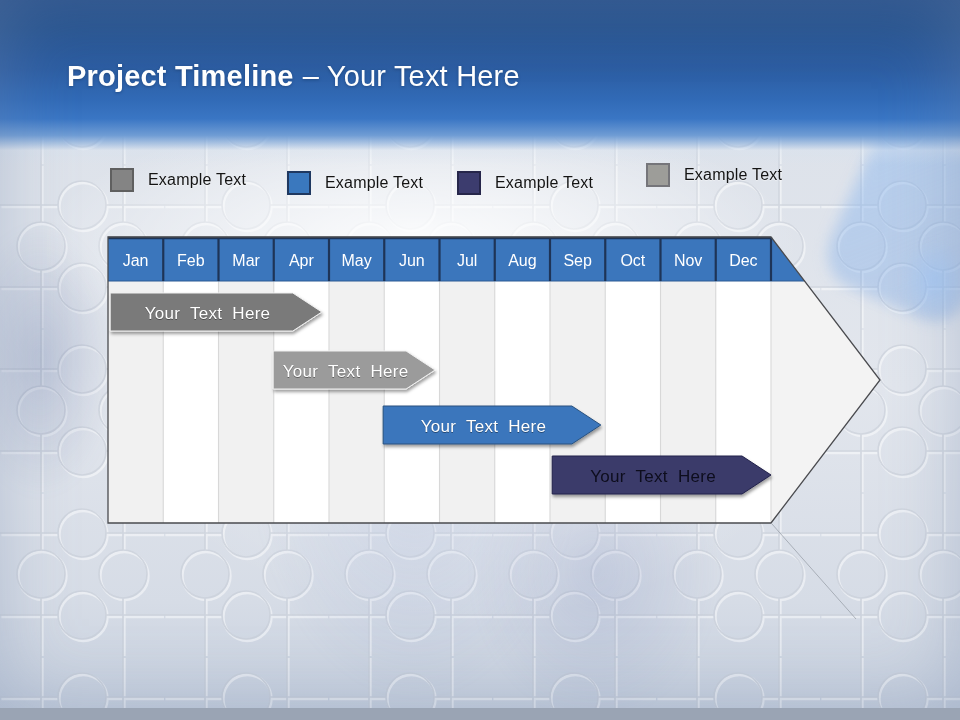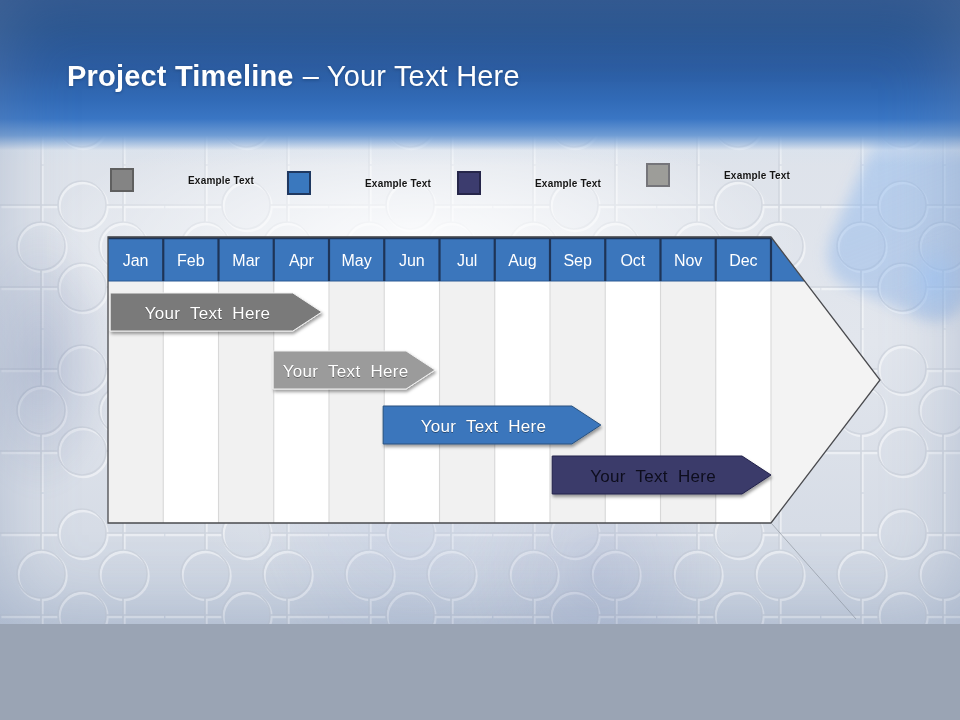--- a/index.html
+++ b/index.html
@@ -1,17 +1,17 @@
 <!DOCTYPE html>
 <html><head>
 <meta charset="utf-8">
 <style>
   html,body{margin:0;padding:0;background:#9aa4b4;}
   .slide{
-    position:relative;width:960px;height:624px;overflow:hidden;
+    position:relative;width:960px;height:708px;overflow:hidden;
     font-family:"Liberation Sans",sans-serif;
     background:linear-gradient(180deg,#ccd4e1 0%,#dde2ea 18%,#e2e6ed 55%,#d6dce6 85%,#c7d0de 100%);
   }
   .bg-pattern{position:absolute;left:0;top:0;width:960px;height:720px;z-index:0;opacity:.55;}
   .blob{position:absolute;border-radius:50%;pointer-events:none;z-index:1;}
   .blob1{left:250px;top:190px;width:330px;height:510px;background:radial-gradient(closest-side,rgba(112,138,196,.22),rgba(112,138,196,0));filter:blur(6px);}
   .blob2{left:470px;top:420px;width:250px;height:300px;background:radial-gradient(closest-side,rgba(92,112,172,.20),rgba(92,112,172,0));filter:blur(6px);}
   .blob4{left:-35px;top:225px;width:150px;height:270px;background:radial-gradient(closest-side,rgba(70,92,148,.25),rgba(70,92,148,0));filter:blur(8px);}
   .blob3{left:845px;top:135px;width:150px;height:175px;border-radius:22%;transform:rotate(24deg);
          background:linear-gradient(135deg,rgba(150,190,240,.55),rgba(100,150,220,.30));filter:blur(7px);}
@@ -23,22 +23,22 @@
   .top-band{
     position:absolute;left:0;top:0;width:960px;height:165px;z-index:2;
     background:linear-gradient(180deg,#234e8a 0%,#26538f 16%,#2c5da2 42%,#316ab6 60%,#3a76c4 72%,#6f9cd4 82%,rgba(214,226,240,.35) 91%,rgba(226,234,244,0) 100%);
   }
   .slide-title{position:absolute;left:67px;top:60px;z-index:3;color:#ffffff;font-size:29px;white-space:nowrap;
                text-shadow:0 1px 3px rgba(8,28,60,.35);}
   .t-bold{font-weight:700;letter-spacing:.2px;}
   .t-light{font-weight:400;margin-left:9px;letter-spacing:.2px;}
   .legend-item{position:absolute;display:flex;align-items:center;gap:14px;z-index:4;}
   .swatch{width:24px;height:24px;border:2px solid #555;box-sizing:border-box;flex:0 0 auto;}
-  .legend-label{font-size:10px;font-weight:700;color:#141414;letter-spacing:.2px;white-space:nowrap;
-                text-shadow:0 1px 1px rgba(255,255,255,.5);margin-left:40px;}
+  .legend-label{font-size:16px;font-weight:400;color:#141414;letter-spacing:.2px;white-space:nowrap;
+                text-shadow:0 1px 1px rgba(255,255,255,.5);}
   #timeline-svg{position:absolute;left:0;top:0;width:960px;height:720px;z-index:5;}
   .vignette{position:absolute;left:0;top:0;right:0;bottom:0;z-index:6;pointer-events:none;
             box-shadow:inset 0 0 75px rgba(118,138,172,.40);}
 </style>
 </head>
 <body>
 
 <div class="slide">
 
   <svg class="bg-pattern" viewBox="0 0 960 720" aria-hidden="true">

